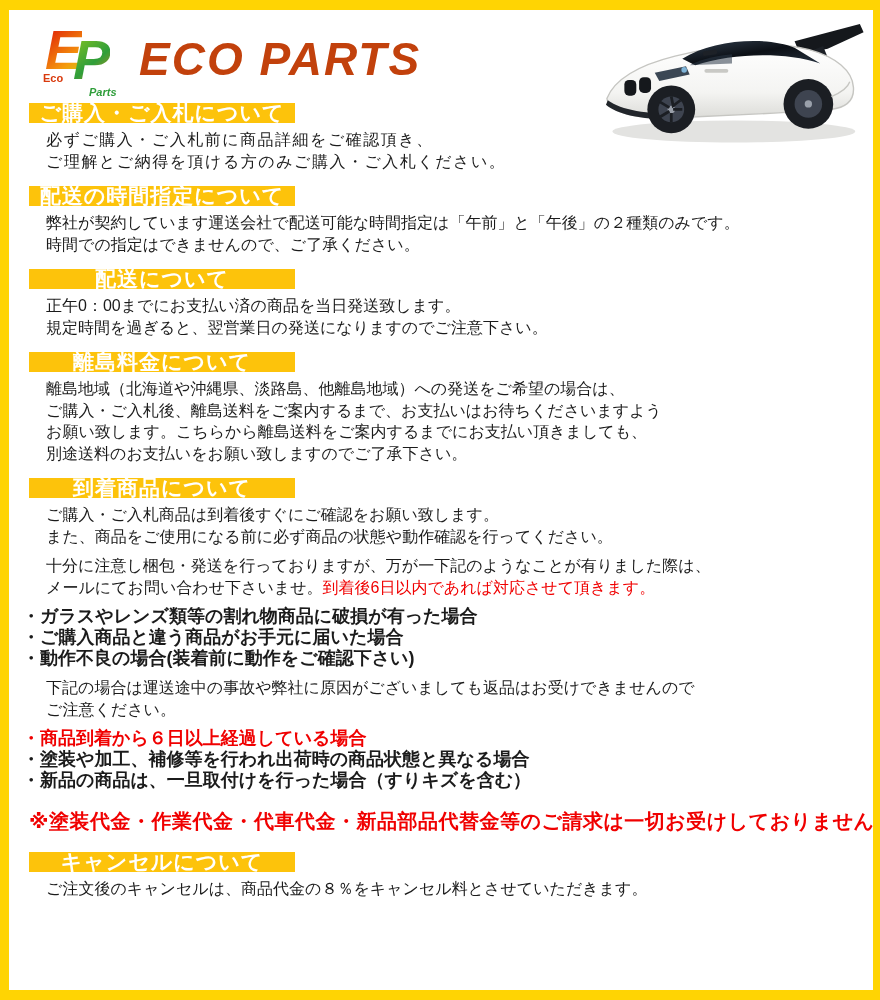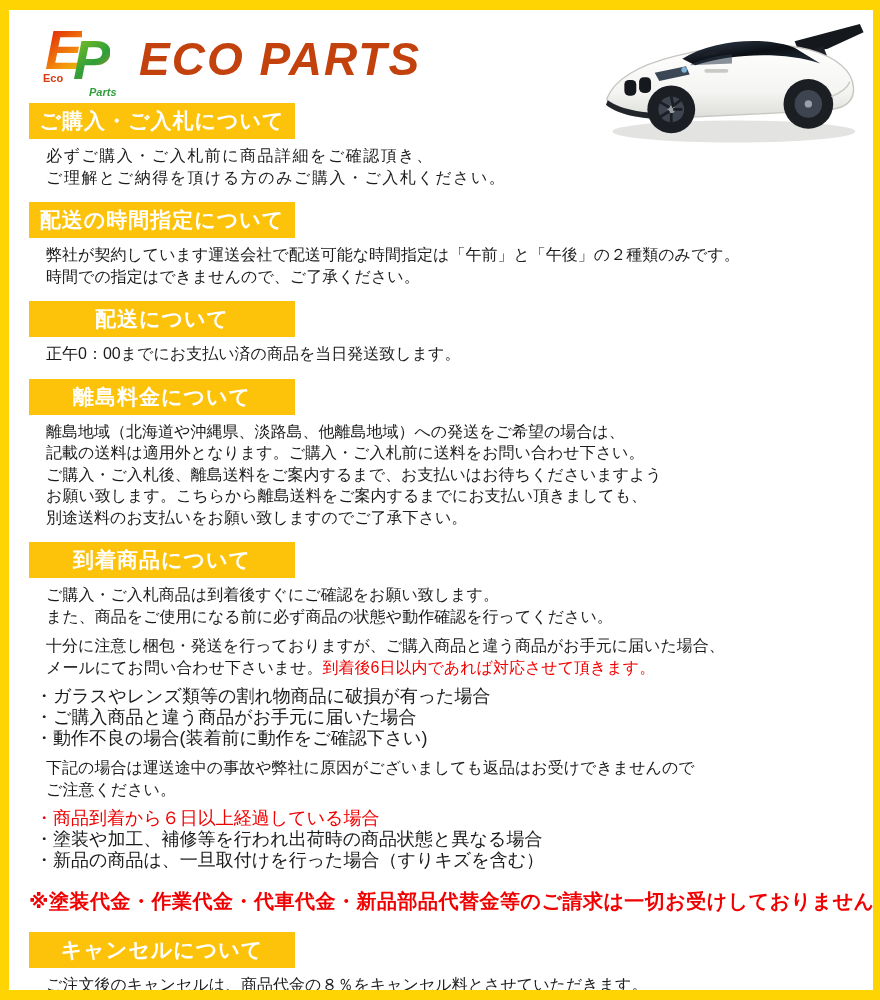--- a/index.html
+++ b/index.html
@@ -27,28 +27,28 @@
   .logo-eco{position:absolute;left:0;bottom:14px;font-size:11px;font-weight:bold;color:#d93a0d;}
   .logo-parts{position:absolute;left:46px;bottom:0;font-size:11px;font-style:italic;font-weight:bold;color:#2f9e3a;}
   .logo-text{
     margin-left:10px;font-size:46px;font-weight:900;font-style:italic;
     color:#c2410c;letter-spacing:2px;white-space:nowrap;
   }
   
   .car{position:absolute;right:3px;top:0;}
   
   .sec-header{
-    margin-left:20px;width:266px;height:36px;background:#fdc30b;
+    margin-left:20px;width:266px;height:20px;background:#fdc30b;
     display:flex;align-items:center;justify-content:center;
     color:#ffffff;font-weight:bold;font-size:21px;letter-spacing:1px;white-space:nowrap;
   }
   .body{margin-left:37px;margin-right:8px;}
   .line{font-size:16px;line-height:21.5px;white-space:nowrap;}
   .sp1 .line{letter-spacing:1.5px;}
-  .bullets{margin-left:26px;}
+  .bullets{margin-left:13px;font-weight:bold;}
   .bullets .line{font-size:18px;line-height:21px;}
   .red{color:#f00000;}
   .warning{
     margin-left:20px;margin-top:17px;font-size:20px;font-weight:bold;color:#f00000;
     white-space:nowrap;letter-spacing:0.5px;
   }
   .mt-h{margin-top:14px;}      
   .mt-b{margin-top:6px;}       
   .mt-p{margin-top:8px;}       
 </style>
@@ -122,46 +122,46 @@
     <div class="line">時間での指定はできませんので、ご了承ください。</div>
   </div>
 </div>
 
 <div class="sec mt-h">
   <div class="sec-header">
     <span>配送について</span>
   </div>
   <div class="body mt-b">
     <div class="line">正午0：00までにお支払い済の商品を当日発送致します。</div>
+    <div class="line">規定時間を過ぎると、翌営業日の発送になりますのでご注意下さい。</div>
   </div>
 </div>
 
 <div class="sec mt-h">
   <div class="sec-header">
     <span>離島料金について</span>
   </div>
   <div class="body mt-b">
     <div class="line">離島地域（北海道や沖縄県、淡路島、他離島地域）への発送をご希望の場合は、</div>
-    <div class="line">記載の送料は適用外となります。ご購入・ご入札前に送料をお問い合わせ下さい。</div>
     <div class="line">ご購入・ご入札後、離島送料をご案内するまで、お支払いはお待ちくださいますよう</div>
     <div class="line">お願い致します。こちらから離島送料をご案内するまでにお支払い頂きましても、</div>
     <div class="line">別途送料のお支払いをお願い致しますのでご了承下さい。</div>
   </div>
 </div>
 
 <div class="sec mt-h">
   <div class="sec-header">
     <span>到着商品について</span>
   </div>
   <div class="body mt-b">
     <div class="line">ご購入・ご入札商品は到着後すぐにご確認をお願い致します。</div>
     <div class="line">また、商品をご使用になる前に必ず商品の状態や動作確認を行ってください。</div>
   </div>
   <div class="body mt-p">
-    <div class="line">十分に注意し梱包・発送を行っておりますが、ご購入商品と違う商品がお手元に届いた場合、</div>
+    <div class="line">十分に注意し梱包・発送を行っておりますが、万が一下記のようなことが有りました際は、</div>
     <div class="line"><span>メールにてお問い合わせ下さいませ。</span><span class="red">到着後6日以内であれば対応させて頂きます。</span></div>
   </div>
   <div class="bullets mt-p">
     <div class="line">・ガラスやレンズ類等の割れ物商品に破損が有った場合</div>
     <div class="line">・ご購入商品と違う商品がお手元に届いた場合</div>
     <div class="line">・動作不良の場合(装着前に動作をご確認下さい)</div>
   </div>
   <div class="body mt-p">
     <div class="line">下記の場合は運送途中の事故や弊社に原因がございましても返品はお受けできませんので</div>
     <div class="line">ご注意ください。</div>

